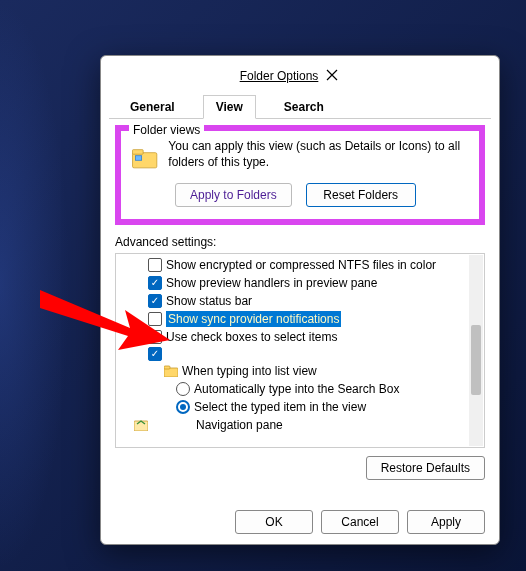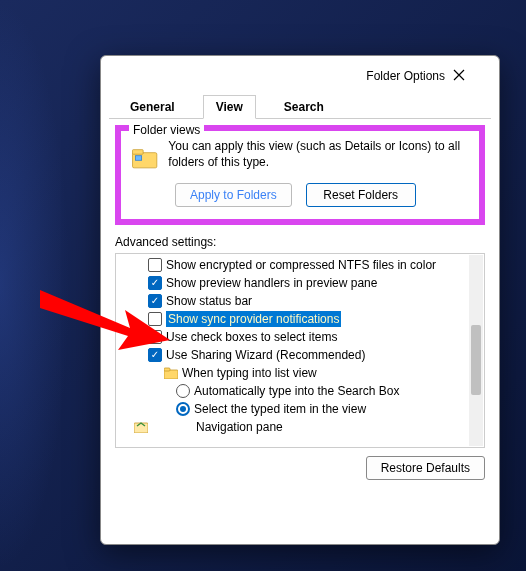--- a/index.html
+++ b/index.html
@@ -4,35 +4,35 @@
 <style>
   * { box-sizing: border-box; margin: 0; padding: 0; font-family: "Segoe UI", Tahoma, sans-serif; }
   body { width: 526px; height: 571px; background: linear-gradient(135deg, #1a2a5e 0%, #0a1538 100%); position: relative; overflow: hidden; }
   .bgshape1 { position: absolute; left: 0; top: 0; width: 70px; height: 571px; background: radial-gradient(ellipse at 0% 50%, #3a5fc8 0%, transparent 70%); opacity: 0.3; }
   .dialog {
     position: absolute; left: 100px; top: 55px; width: 400px; height: 490px;
     background: #ffffff; border: 1px solid #888; border-radius: 6px;
     box-shadow: 0 8px 32px rgba(0,0,0,0.5);
     display: flex; flex-direction: column; font-size: 12px; color: #000;
   }
-  .titlebar { display:flex; align-items:center; justify-content:flex-end; padding: 8px 26px 4px 12px; }
+  .titlebar { display:flex; align-items:center; justify-content:center; padding: 8px 26px 4px 12px; text-decoration: underline; }
   .titlebar .title { font-size: 12px; }
   .close-x { background:none; border:none; font-size:14px; padding:4px 8px; cursor:pointer; }
   .tabs { display:flex; padding: 0 8px; gap:15px; border-bottom:1px solid #ccc; margin: 2px 8px 0 8px; font-weight: bold; }
   .tab { padding: 4px 12px; font-size:12px; cursor:pointer; border:1px solid transparent; border-bottom:none; position:relative; top:1px; }
   .tab.active { background:#fff; border-color:#ccc; border-bottom:1px solid #fff; }
   .content { flex:1; padding: 6px 14px 0 14px; overflow:hidden; }
   .groupbox { border:6px solid #d946ef; padding: 8px 10px 12px 10px; margin-bottom:10px; position:relative; }
   .groupbox .legend { position:absolute; top:-8px; left:8px; background:#fff; padding:0 4px; font-size:12px; }
   .fv-row { display:flex; gap:10px; align-items:flex-start; }
   .folder-icon { width:36px; height:30px; margin-top:4px; }
   .fv-text { font-size:12px; line-height:1.3; }
   .fv-btns { display:flex; gap:14px; margin-top:10px; margin-left:44px; }
   .btn { border:1px solid #888; background:#fdfdfd; padding:4px 14px; font-size:12px; border-radius:3px; cursor:pointer; min-width:110px; }
-  .btn.disabled { color:#3b82f6; border-color:#bbb; cursor:default; }
+  .btn.disabled { color:#4c1d95; border-color:#bbb; cursor:default; }
   .btn.primary { border-color:#0067c0; }
   .adv-label { font-size:12px; margin:4px 0 4px 0; }
   .tree {
     border:1px solid #ccc; height:195px; overflow-y:auto; padding:2px 0; position:relative;
   }
   .row { display:flex; align-items:center; gap:4px; padding:1px 4px 1px 32px; font-size:12px; line-height:16px; white-space:nowrap; }
   .row.sub { padding-left:48px; }
   .row.ssub { padding-left:60px; }
   .chk { width:14px; height:14px; border:1px solid #555; border-radius:2px; display:inline-flex; align-items:center; justify-content:center; background:#fff; flex-shrink:0; }
   .chk.on { background:#0067c0; border-color:#0067c0; }
@@ -109,21 +109,20 @@
         <div class="row">
           <span class="chk"></span>
           <span class="sel">Show sync provider notifications</span>
         </div>
         <div class="row">
           <span class="chk"></span>
           <span>Use check boxes to select items</span>
         </div>
         <div class="row">
           <span class="chk on"></span>
-          <span>Use Sharing Wizard (Recommended)</span>
         </div>
         <div class="row sub">
           <span class="mini-icon"><svg width="14" height="12" viewBox="0 0 14 12">
               <rect x="0" y="3" width="14" height="9" rx="1" fill="#ffd76a" stroke="#c89b2a" stroke-width="0.8"></rect>
               <rect x="0" y="1" width="6" height="3" rx="1" fill="#ffd76a" stroke="#c89b2a" stroke-width="0.8"></rect>
             </svg></span>
           <span>When typing into list view</span>
         </div>
         <div class="row ssub">
           <span class="radio"></span>
@@ -144,19 +143,24 @@
           <div class="thumb"></div>
         </div>
     </div>
 
     <div class="restore-row">
       <button class="btn">Restore Defaults</button>
     </div>
 
   </div>
 
+  <div class="footer">
+    <button class="btn">OK</button>
+    <button class="btn">Cancel</button>
+    <button class="btn">Apply</button>
+  </div>
 
 </div>
 
 <svg class="arrow" width="130" height="70" viewBox="0 0 130 70">
   <defs></defs>
   <polygon points="0,0 90,38 85,20 130,50 78,60 88,46 0,18" fill="#ff0000"></polygon>
 </svg>
 
 </body></html>

